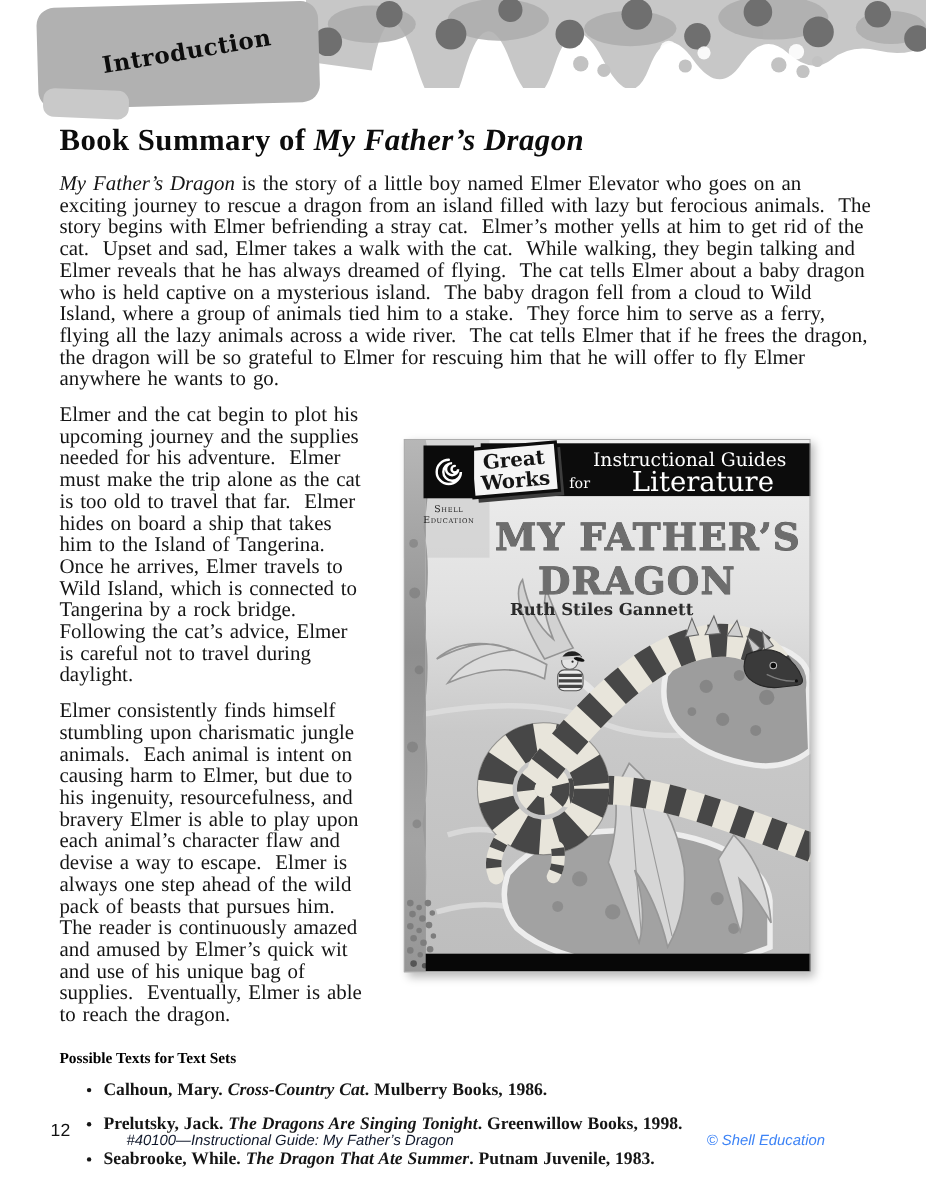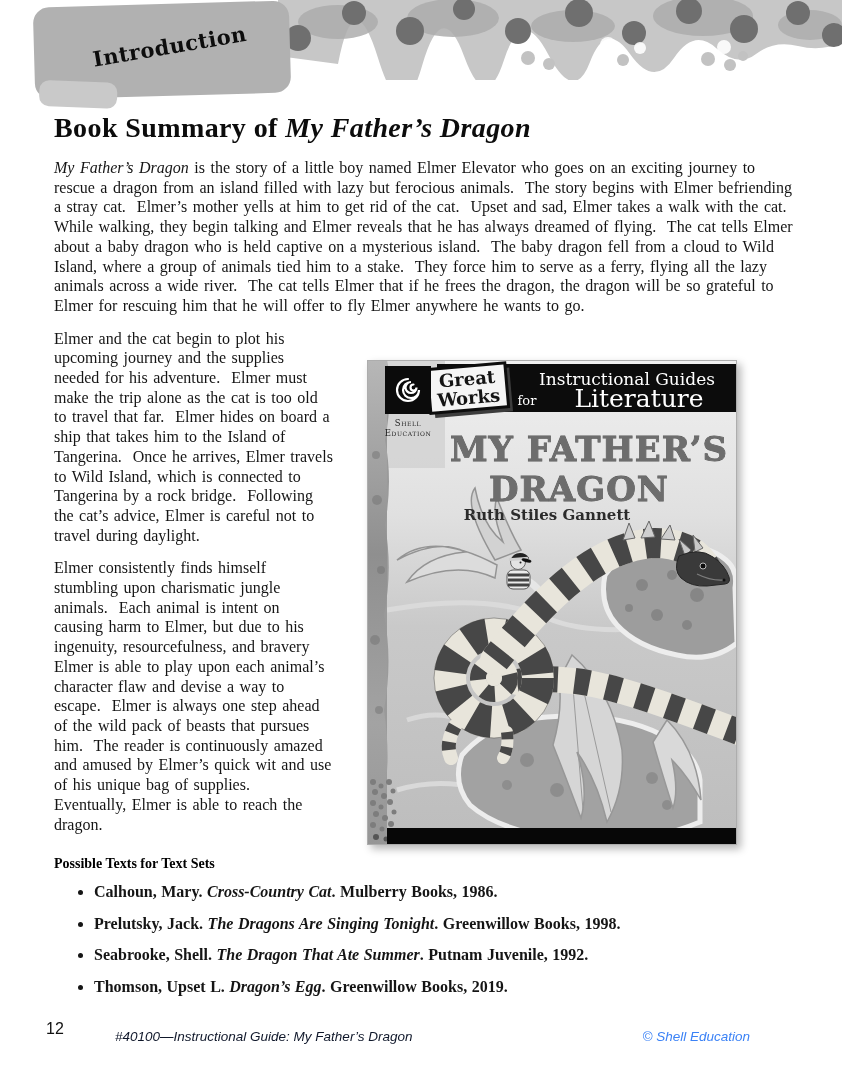--- a/index.html
+++ b/index.html
@@ -27,21 +27,21 @@
   }
 
   
   .content{position:absolute;left:54px;top:112px;width:740px;}
   h1{
     margin:0 0 14px 0;font-family:"Liberation Serif",serif;font-weight:bold;
     font-size:28px;letter-spacing:.4px;color:#0c0c0c;
   }
   h1 em{font-style:italic;}
   .body-p{
-    margin:0 0 13px 0;font-size:16px;line-height:19.7px;
+    margin:0 0 13px 0;font-size:19px;line-height:19.7px;
     word-spacing:1.5px;white-space:pre-wrap;font-family:Liberation Serif, serif;
   }
   .body-p em{font-style:italic;}
   h2{
     margin:22px 0 10px 0;font-family:"Liberation Serif",serif;font-weight:bold;
     font-size:14px;color:#000000;
   }
   ul{margin:4px 0 0 22px;padding:0 0 0 18px;}
   li{font-size:16px;line-height:20.5px;margin:0 0 11px 0;word-spacing:.5px;font-weight:bold;}
   li em{font-style:italic;}
@@ -298,21 +298,21 @@
       </svg>
     </div>
 
     <p class="body-p">Elmer and the cat begin to plot his upcoming journey and the supplies needed for his adventure.  Elmer must make the trip alone as the cat is too old to travel that far.  Elmer hides on board a ship that takes him to the Island of Tangerina.  Once he arrives, Elmer travels to Wild Island, which is connected to Tangerina by a rock bridge.  Following the cat’s advice, Elmer is careful not to travel during daylight.</p>
     <p class="body-p">Elmer consistently finds himself stumbling upon charismatic jungle animals.  Each animal is intent on causing harm to Elmer, but due to his ingenuity, resourcefulness, and bravery Elmer is able to play upon each animal’s character flaw and devise a way to escape.  Elmer is always one step ahead of the wild pack of beasts that pursues him.  The reader is continuously amazed and amused by Elmer’s quick wit and use of his unique bag of supplies.  Eventually, Elmer is able to reach the dragon.</p>
 
     <h2>Possible Texts for Text Sets</h2>
     <ul>
       <li><span>Calhoun, Mary. </span><em>Cross-Country Cat</em><span>. Mulberry Books, 1986.</span></li>
       <li><span>Prelutsky, Jack. </span><em>The Dragons Are Singing Tonight</em><span>. Greenwillow Books, 1998.</span></li>
-      <li><span>Seabrooke, Shell. </span><em>The Dragon That Ate Summer</em><span>. Putnam Juvenile, 1992.</span></li>
+      <li><span>Seabrooke, While. </span><em>The Dragon That Ate Summer</em><span>. Putnam Juvenile, 1983.</span></li>
       <li><span>Thomson, Upset L. </span><em>Dragon’s Egg</em><span>. Greenwillow Books, 2019.</span></li>
     </ul>
     <div class="clear"></div>
   </div>
 
   <div class="footer">
     <span class="pg">12</span>
     <span class="fl">#40100—Instructional Guide: My Father’s Dragon</span>
     <span class="fr">© Shell Education</span>
   </div>

